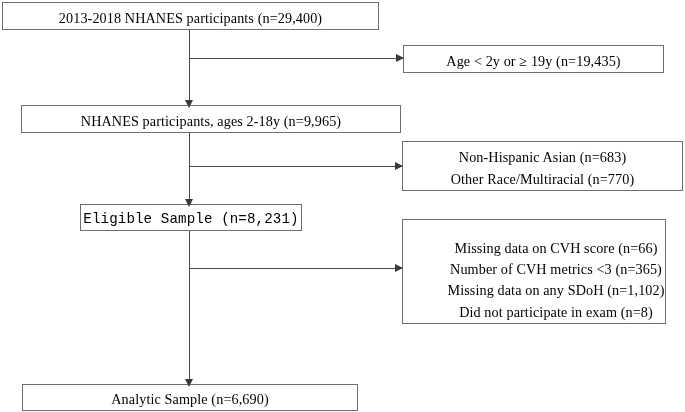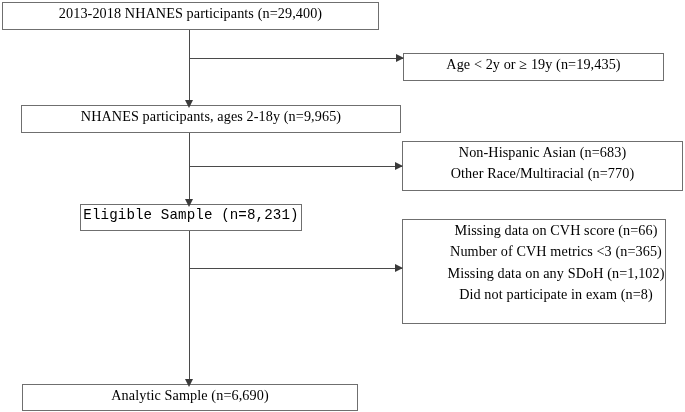--- a/index.html
+++ b/index.html
@@ -18,38 +18,38 @@
   }
   .node {
     position: absolute;
     box-sizing: border-box;
     border: 1.3px solid #6f6f6f;
     background: #ffffff;
     color: #000000;
     display: flex;
     flex-direction: column;
     align-items: center;
-    justify-content: flex-start;
+    justify-content: flex-end;
     text-align: center;
     font-size: 14.2px;
     line-height: 1.5;
     letter-spacing: 0.1px;
     z-index: 2;
   }
   .node .line {
     display: block;
     white-space: nowrap;
   }
   
   #node-total      { left: 2px;  top: 2px;   width: 377px; height: 28px; }
   #node-ages       { left: 21px; top: 105px; width: 380px; height: 28px; }
   #node-eligible   { left: 80px; top: 204px; width: 222px; height: 27px; font-family: Liberation Mono, monospace; }
   #node-analytic   { left: 22px; top: 384px; width: 336px; height: 27px; }
   
-  #node-excl-age   { left: 403px; top: 45px;  width: 261px; height: 28px; margin-top: 8px; }
+  #node-excl-age   { left: 403px; top: 45px;  width: 261px; height: 28px; }
   #node-excl-race  { left: 402px; top: 141px; width: 281px; height: 50px; }
   #node-excl-data  { left: 402px; top: 219px; width: 264px; height: 105px; padding-left: 44px; }
 
   
   .conn {
     position: absolute;
     background: #4a4a4a;
     z-index: 1;
   }
   .conn.v { width: 1.3px; }

